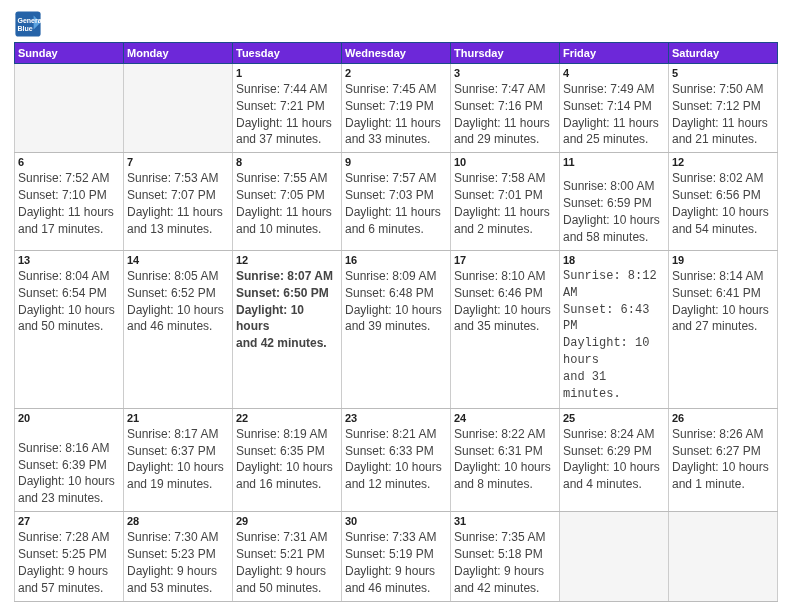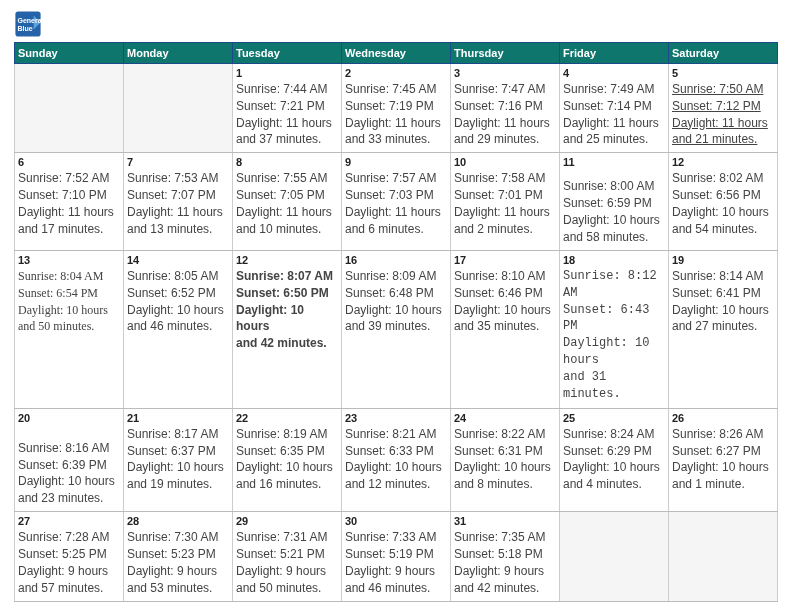--- a/index.html
+++ b/index.html
@@ -45,21 +45,21 @@
       color: #444;
       margin-top: 1px;
     }
     .calendar {
       flex: 1;
       border-collapse: collapse;
       width: 100%;
       table-layout: fixed;
     }
     .calendar th {
-      background: #0f766e;
+      background: #6d28d9;
       color: #fff;
       font-size: 11px;
       font-weight: bold;
       padding: 4px 3px;
       text-align: left;
       border: 1px solid #1a4a8a;
     }
     .calendar td {
       border: 1px solid #ccc;
       vertical-align: top;
@@ -146,21 +146,21 @@
           </td>
           <td>
             <span class="day-number">4</span>
             <div class="day-info" style="white-space: pre-line;">Sunrise: 7:49 AM
 Sunset: 7:14 PM
 Daylight: 11 hours
 and 25 minutes.</div>
           </td>
           <td>
             <span class="day-number">5</span>
-            <div class="day-info" style="white-space: pre-line; text-decoration: underline;">Sunrise: 7:50 AM
+            <div class="day-info" style="white-space: pre-line;">Sunrise: 7:50 AM
 Sunset: 7:12 PM
 Daylight: 11 hours
 and 21 minutes.</div>
           </td>
         </tr>
         <tr class="week-row">
           <td>
             <span class="day-number">6</span>
             <div class="day-info" style="white-space: pre-line;">Sunrise: 7:52 AM
 Sunset: 7:10 PM
@@ -206,21 +206,21 @@
             <span class="day-number">12</span>
             <div class="day-info" style="white-space: pre-line;">Sunrise: 8:02 AM
 Sunset: 6:56 PM
 Daylight: 10 hours
 and 54 minutes.</div>
           </td>
         </tr>
         <tr class="week-row">
           <td>
             <span class="day-number">13</span>
-            <div class="day-info" style="white-space: pre-line; font-family: Liberation Serif, serif;">Sunrise: 8:04 AM
+            <div class="day-info" style="white-space: pre-line;">Sunrise: 8:04 AM
 Sunset: 6:54 PM
 Daylight: 10 hours
 and 50 minutes.</div>
           </td>
           <td>
             <span class="day-number">14</span>
             <div class="day-info" style="white-space: pre-line;">Sunrise: 8:05 AM
 Sunset: 6:52 PM
 Daylight: 10 hours
 and 46 minutes.</div>

